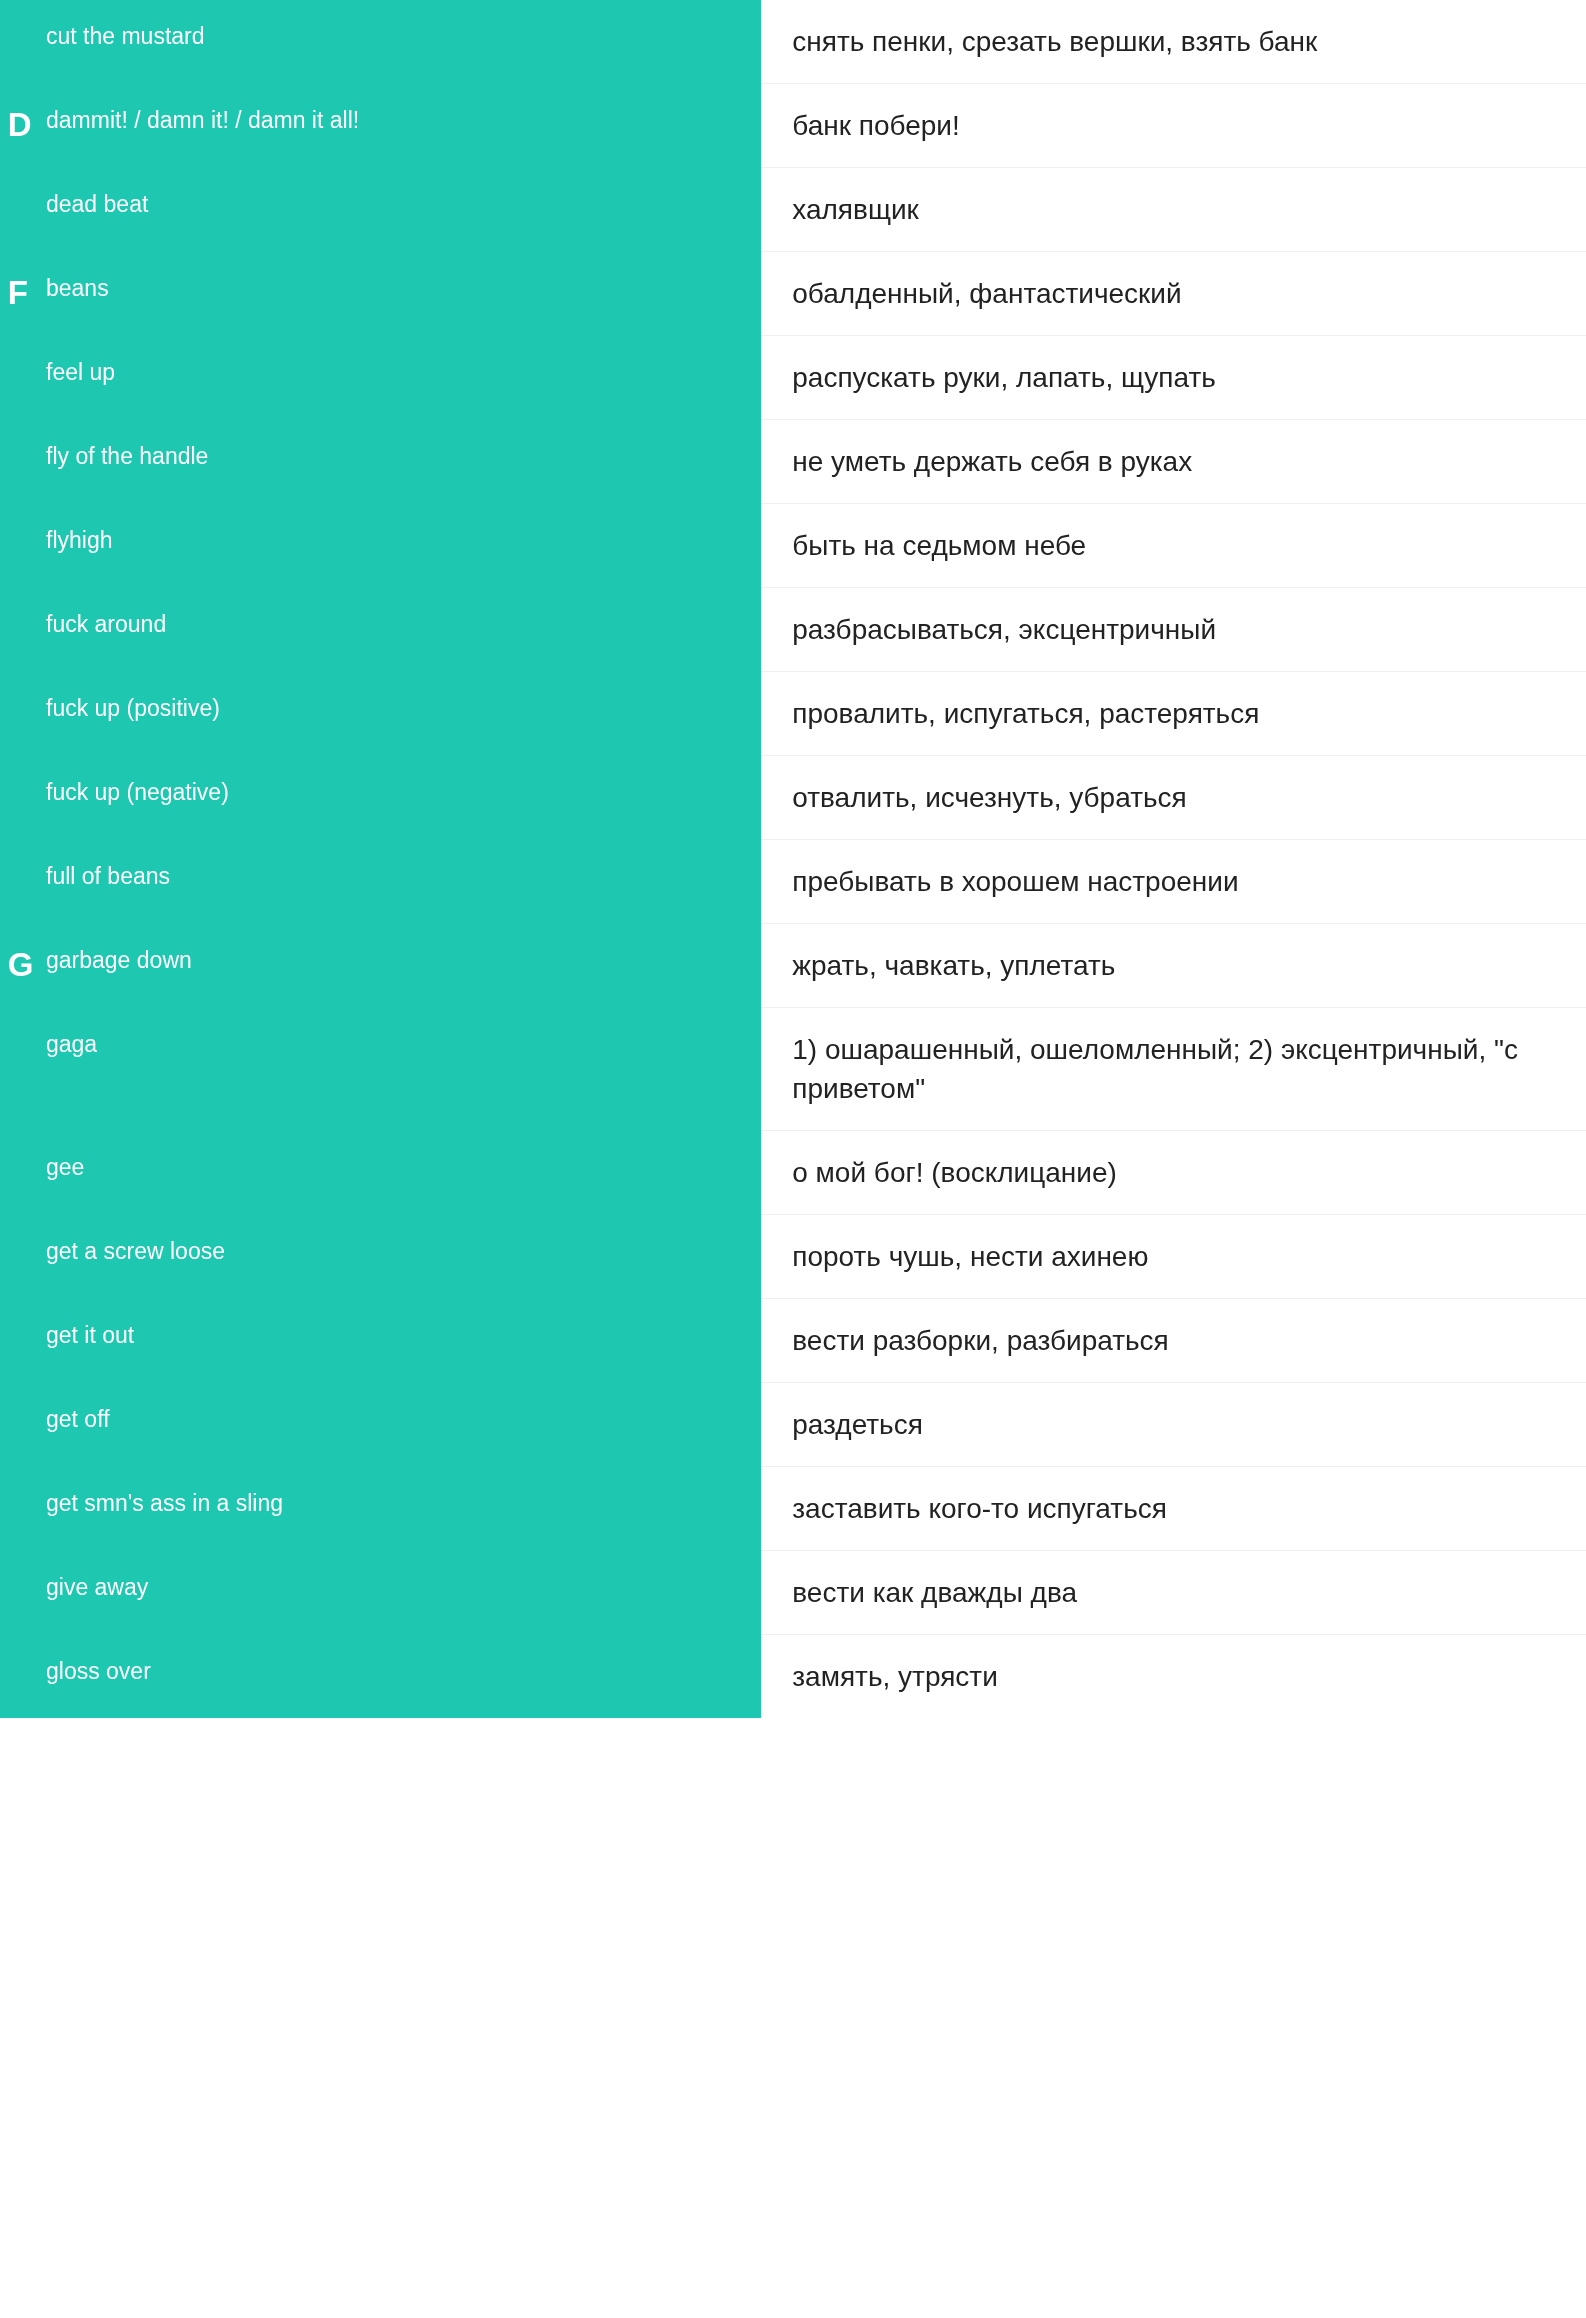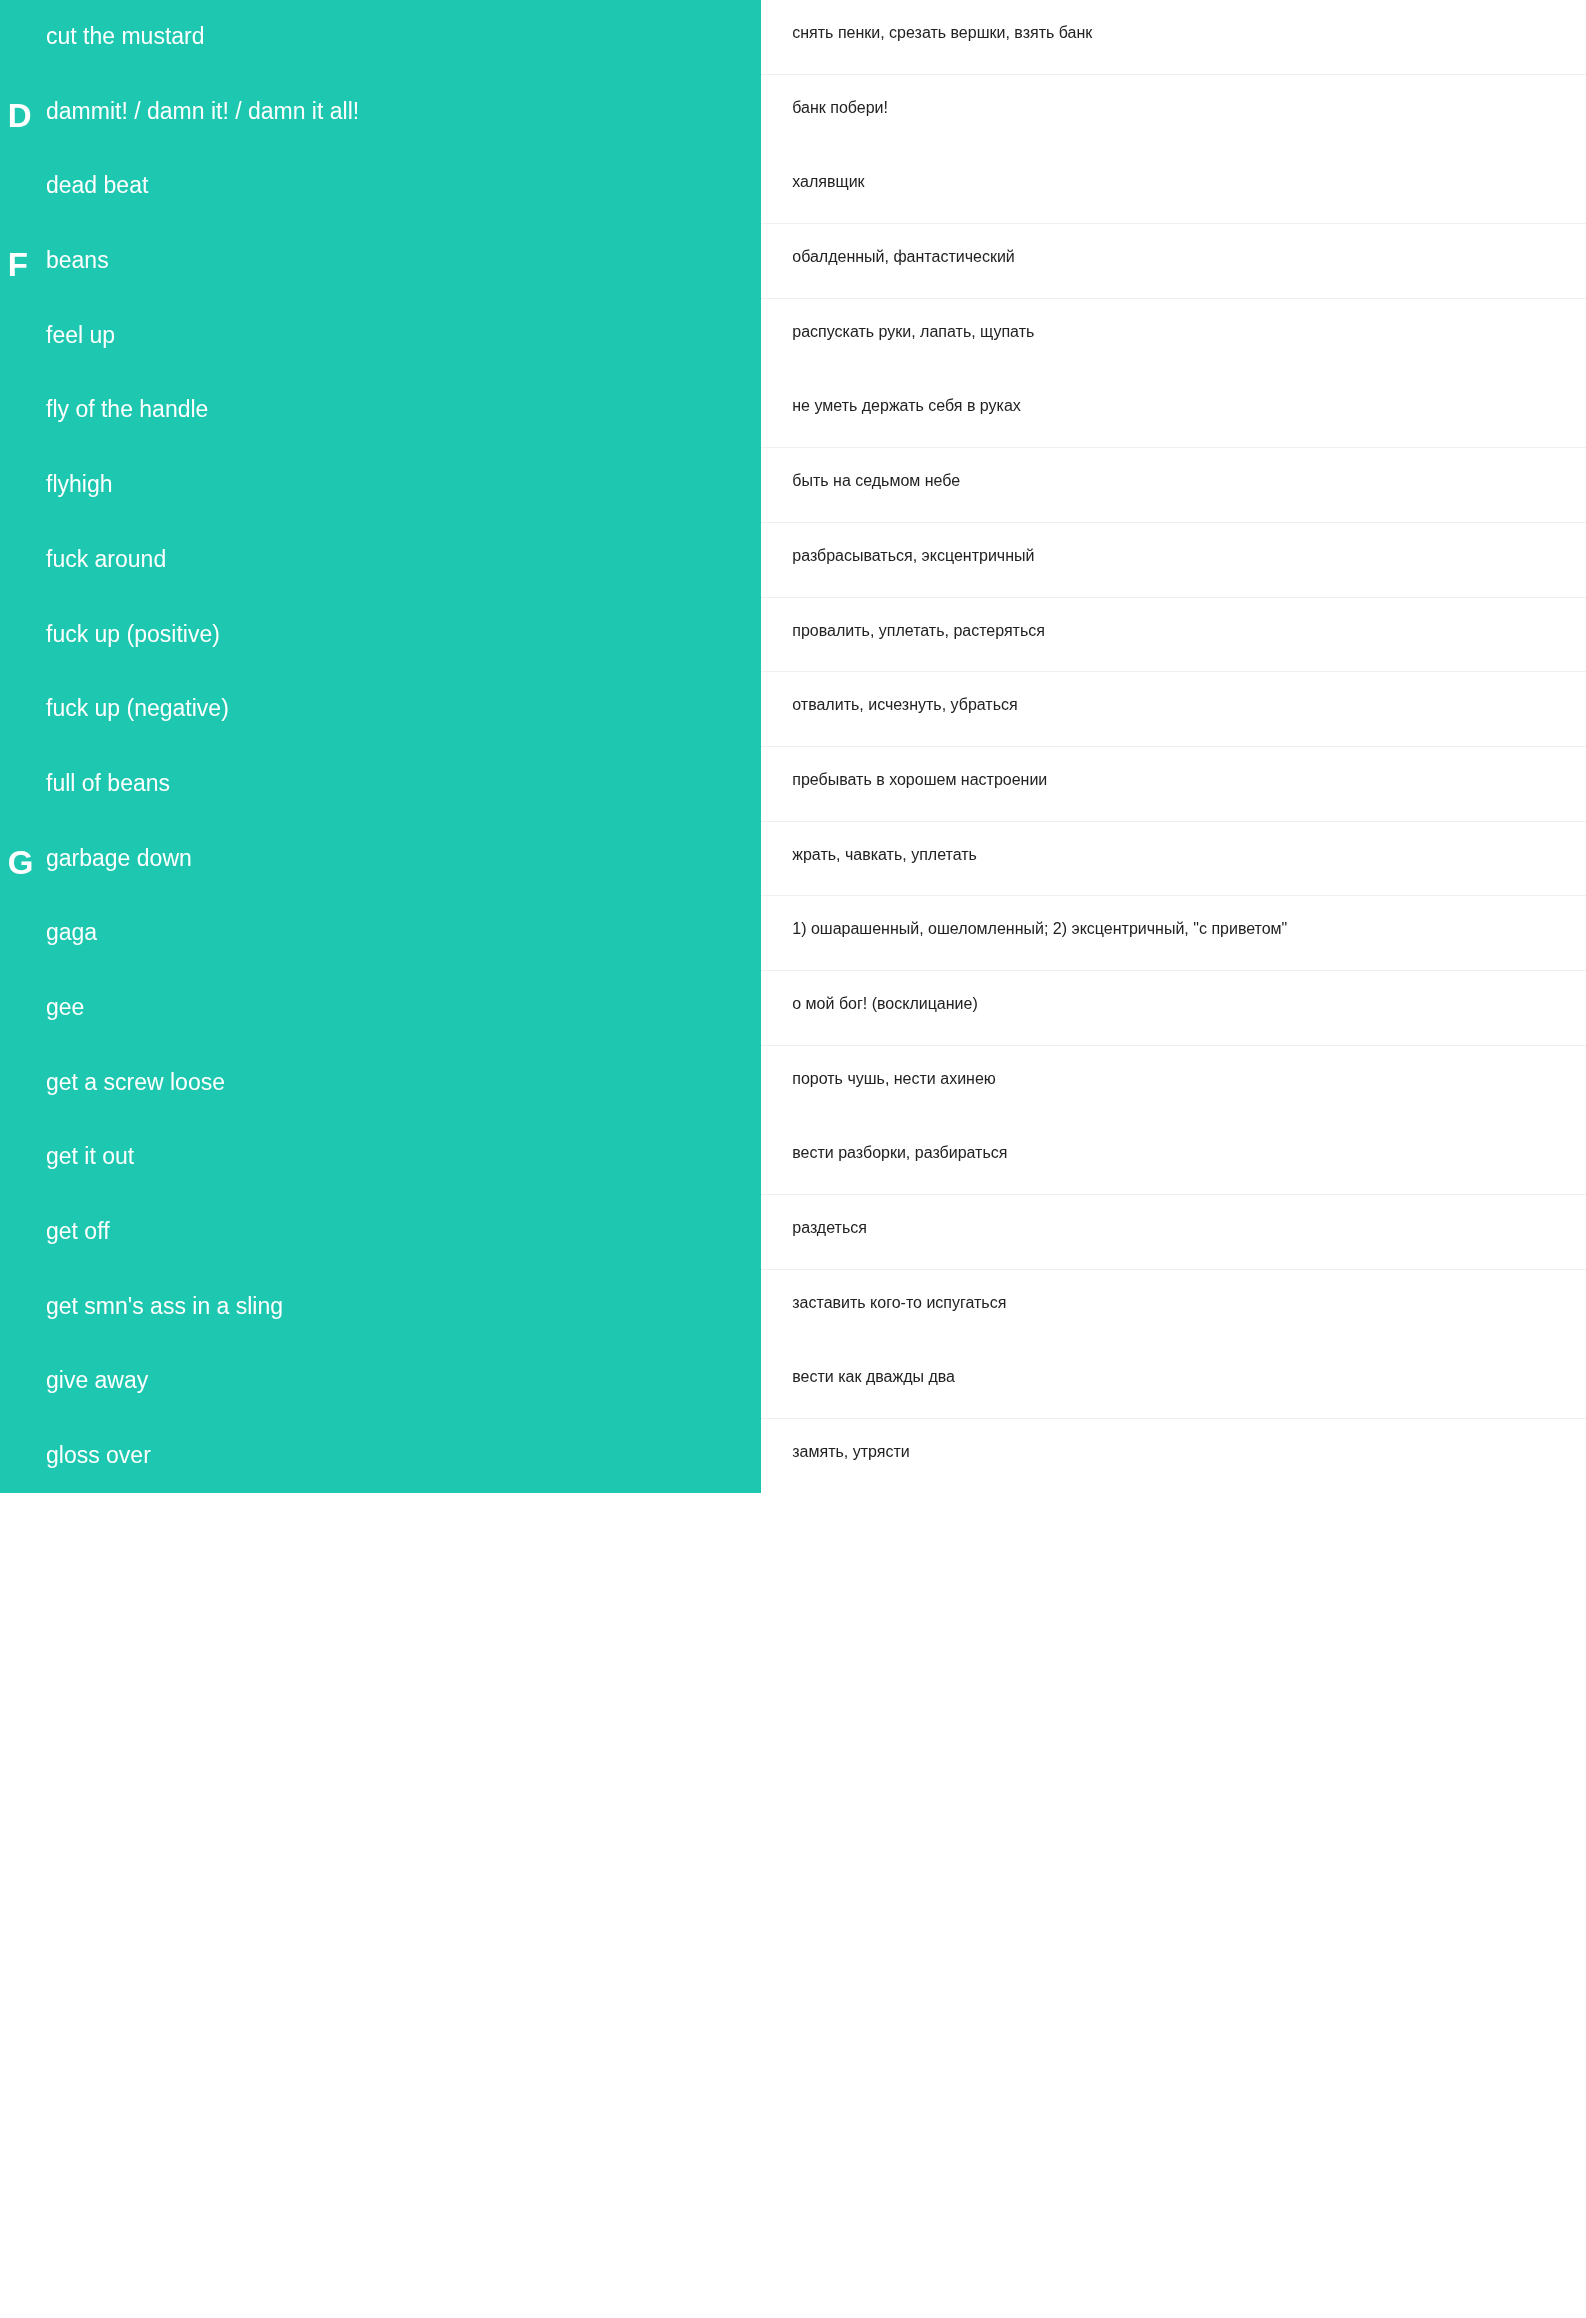--- a/index.html
+++ b/index.html
@@ -29,21 +29,21 @@
       padding: 22px 23px 22px 31px;
     }
     .entry-term {
       color: #fff;
       font-size: 23px;
       font-weight: normal;
       line-height: 1.3;
     }
     .entry-translation {
       color: #222;
-      font-size: 16px;
+      font-size: 28px;
       line-height: 1.4;
     }
     .letter-marker {
       position: absolute;
       left: 7.7px;
       top: 22px;
       color: #fff;
       font-size: 33px;
       font-weight: bold;
     }
@@ -112,21 +112,21 @@
       <div class="entry">
         <div class="entry-left"><span class="entry-term">fuck around</span></div>
         <div class="entry-right"><span class="entry-translation">разбрасываться, эксцентричный</span></div>
       </div>
       <div style="display: flex; width: 100%;">
         <div style="width: 48%; background-color: rgb(30, 200, 176); height: 0.8px;"></div>
         <div style="width: 52%; background-color: rgb(240, 240, 240); height: 0.8px;"></div>
       </div>
       <div class="entry">
         <div class="entry-left"><span class="entry-term">fuck up (positive)</span></div>
-        <div class="entry-right"><span class="entry-translation">провалить, уплетать, растеряться</span></div>
+        <div class="entry-right"><span class="entry-translation">провалить, испугаться, растеряться</span></div>
       </div>
       <div style="display: flex; width: 100%;">
         <div style="width: 48%; background-color: rgb(30, 200, 176); height: 0.8px;"></div>
         <div style="width: 52%; background-color: rgb(240, 240, 240); height: 0.8px;"></div>
       </div>
       <div class="entry">
         <div class="entry-left"><span class="entry-term">fuck up (negative)</span></div>
         <div class="entry-right"><span class="entry-translation">отвалить, исчезнуть, убраться</span></div>
       </div>
       <div style="display: flex; width: 100%;">

